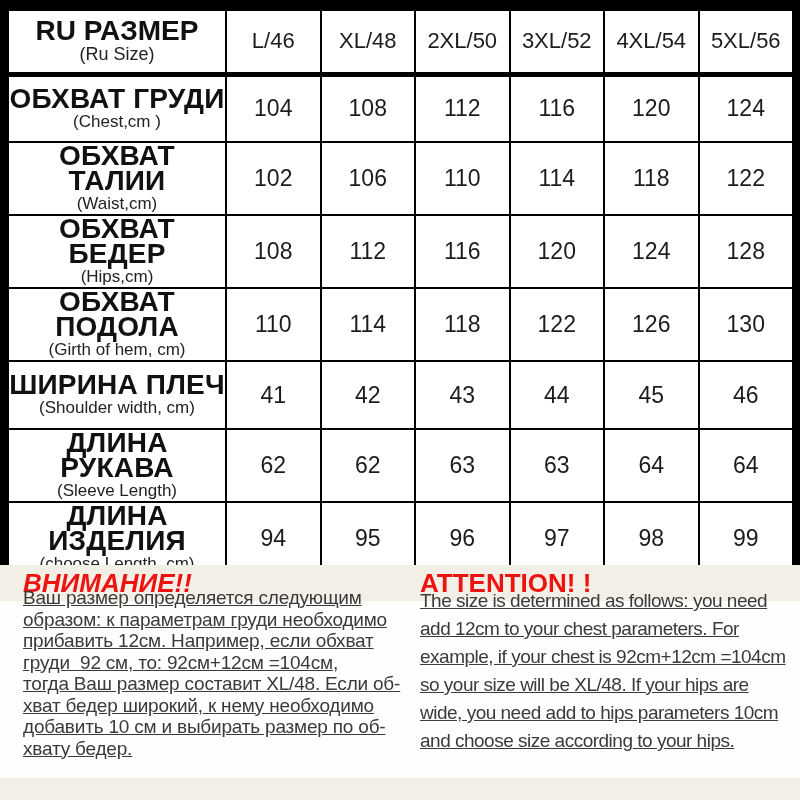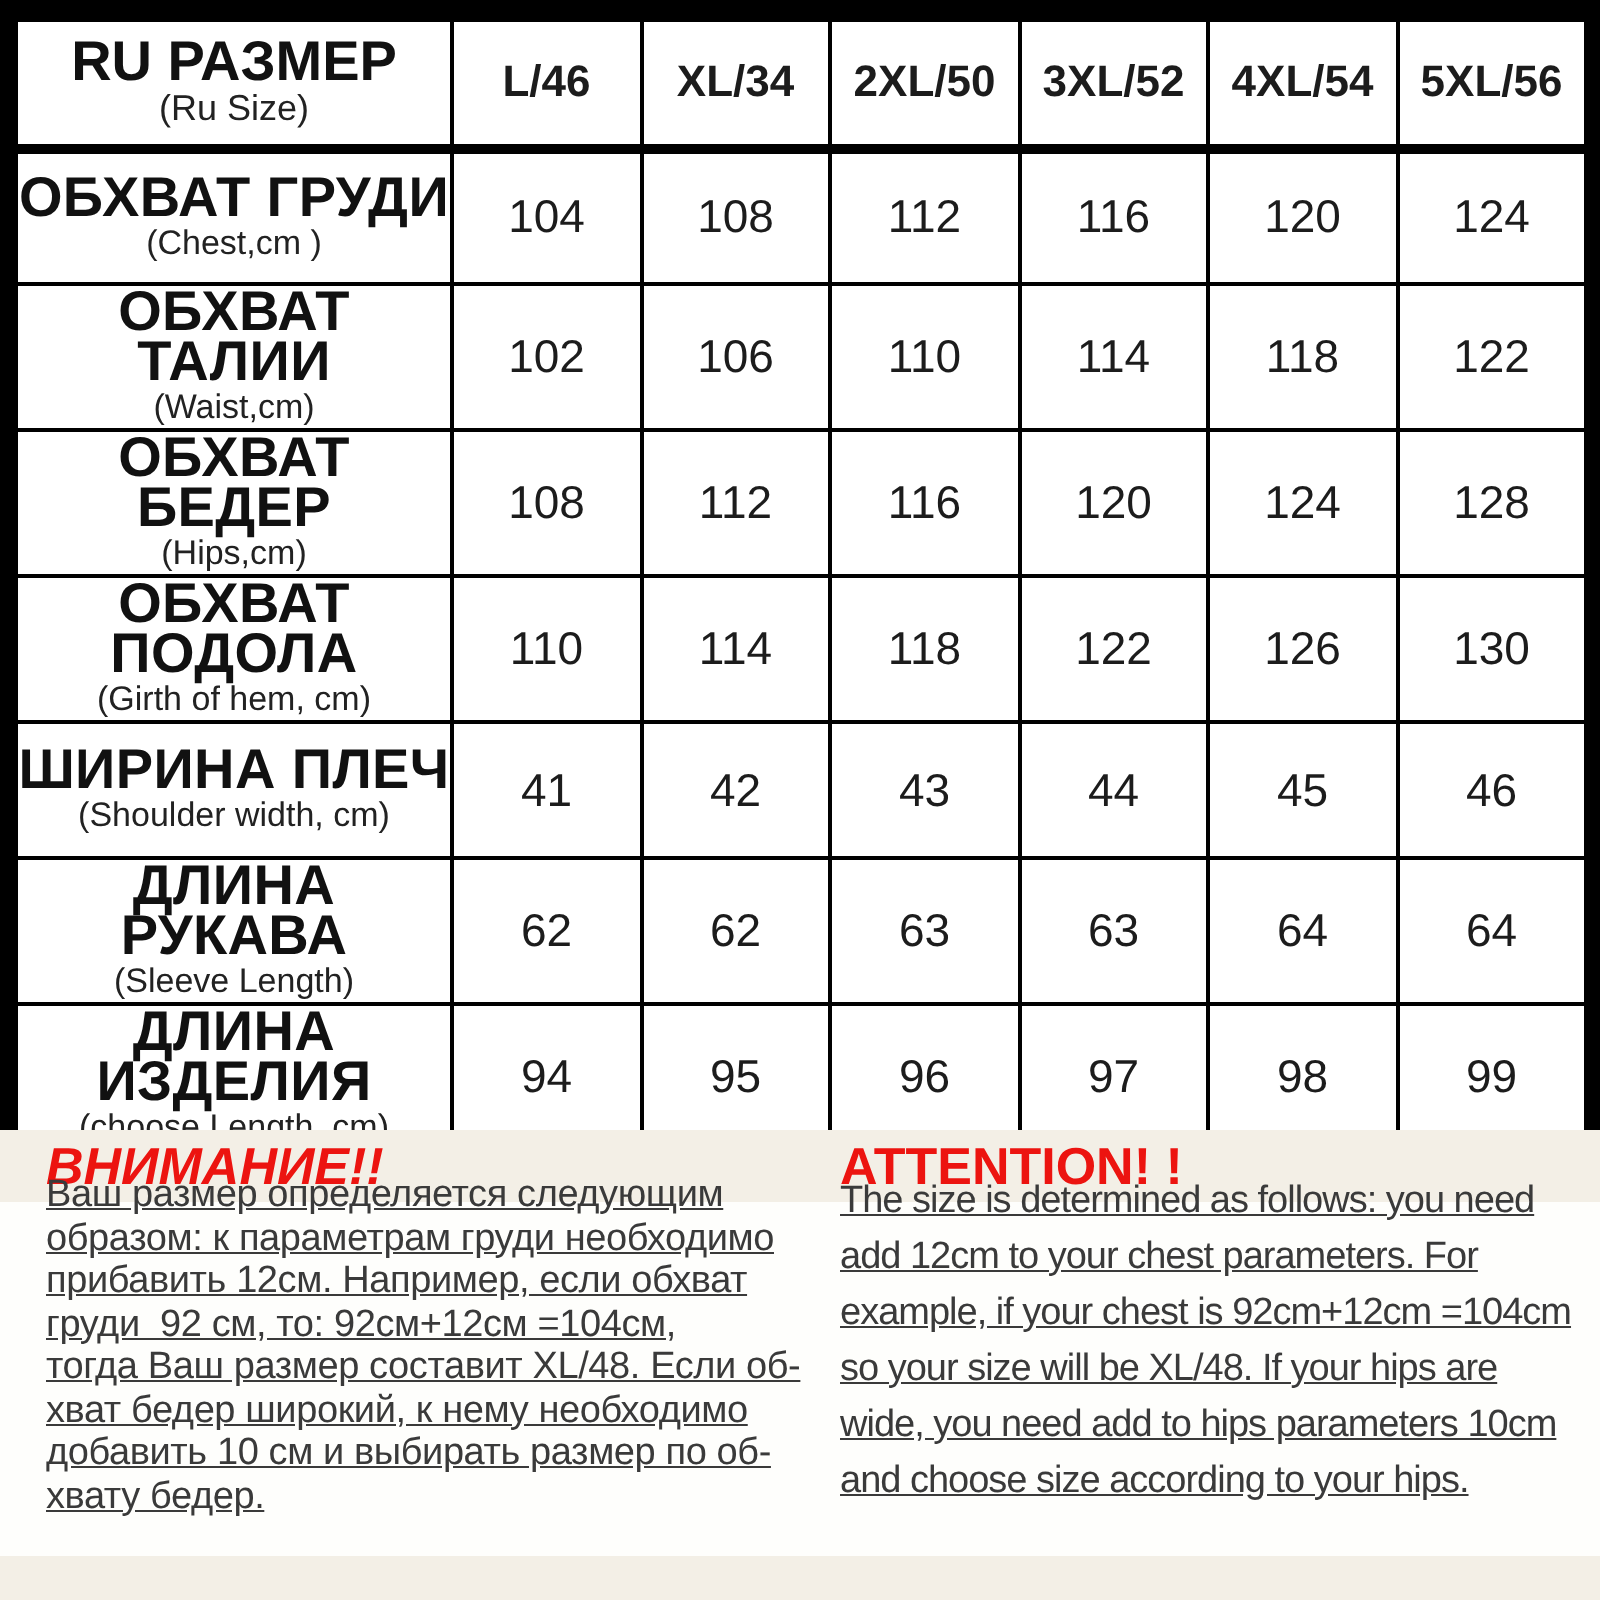--- a/index.html
+++ b/index.html
@@ -50,21 +50,21 @@
     color: #111111;
   }
   .corner-sub {
     display: block;
     font-weight: normal;
     font-size: 18px;
     line-height: 21px;
     color: #222222;
   }
   .col-header {
-    font-weight: bold;
+    font-weight: normal;
     font-size: 22px;
     color: #2a2a2a;
     margin-left: 23px;
   }
   .row-label {
     display: block;
     font-weight: bold;
     font-size: 28px;
     line-height: 25px;
     color: #111111;
@@ -143,21 +143,21 @@
           <col>
           <col>
       </colgroup>
       <thead>
         <tr id="header-row" style="height:64px">
           <th>
             <span class="corner-title">RU РАЗМЕР</span>
             <span class="corner-sub">(Ru Size)</span>
           </th>
         <th class="col-header">L/46</th>
-            <th class="col-header">XL/34</th>
+            <th class="col-header">XL/48</th>
             <th class="col-header">2XL/50</th>
             <th class="col-header">3XL/52</th>
             <th class="col-header">4XL/54</th>
             <th class="col-header">5XL/56</th>
           </tr>
       </thead>
       <tbody id="body-rows">
           <tr style="height: 68px;">
             <td>
               <span class="row-label">ОБХВАТ ГРУДИ</span>

